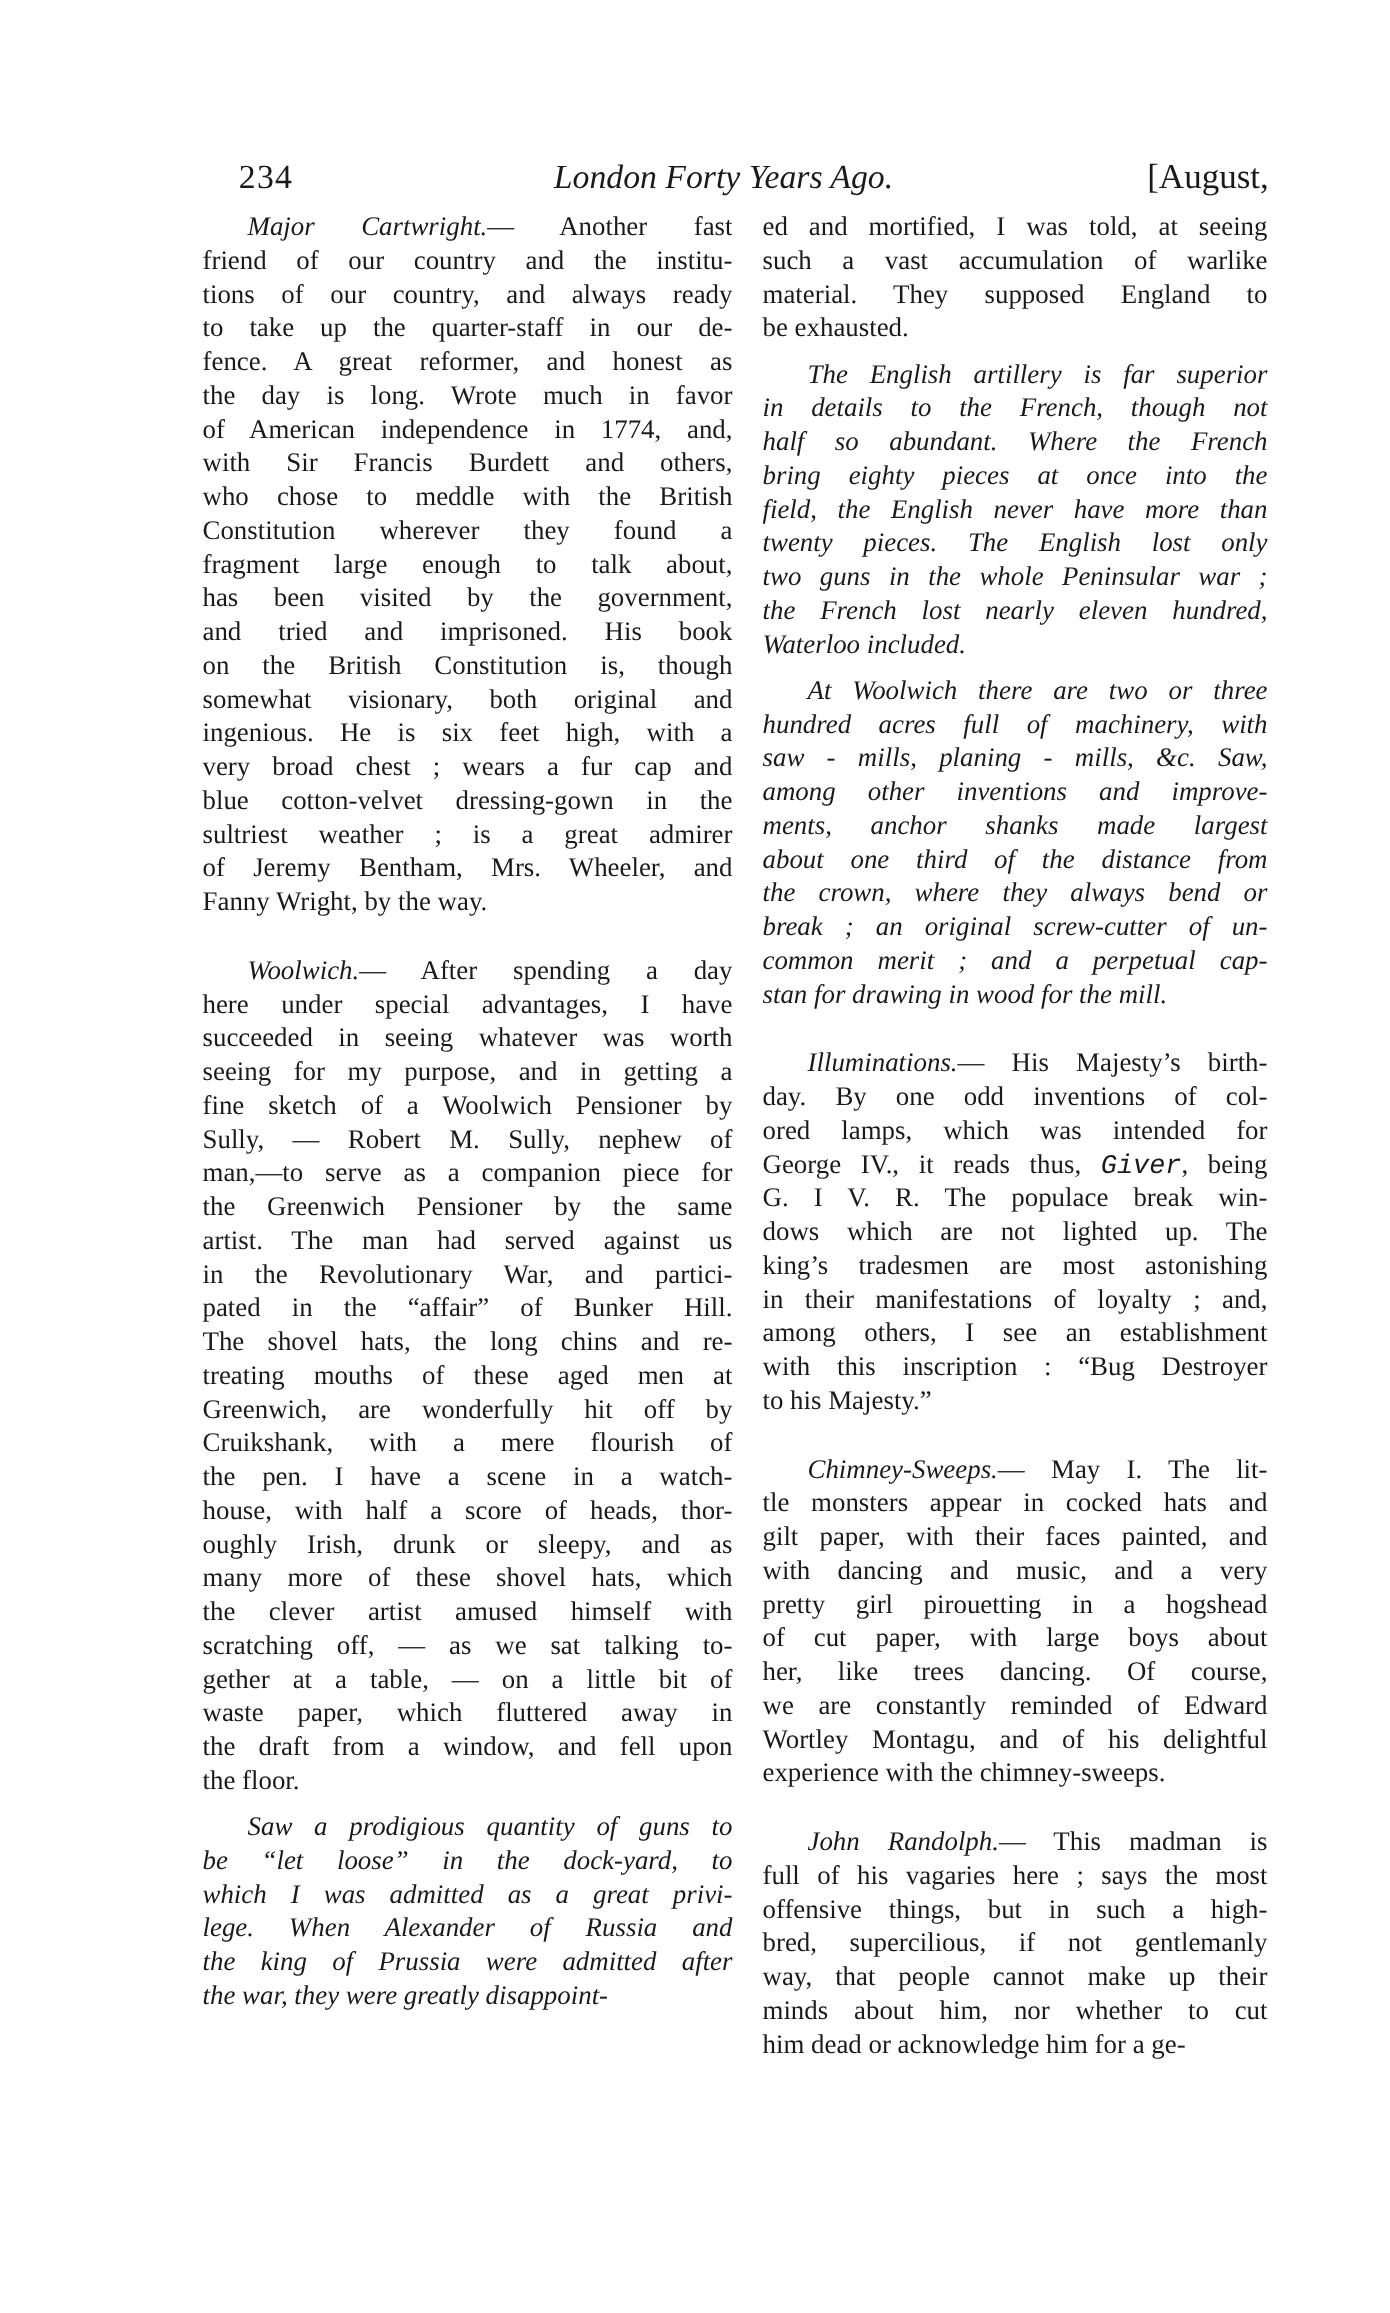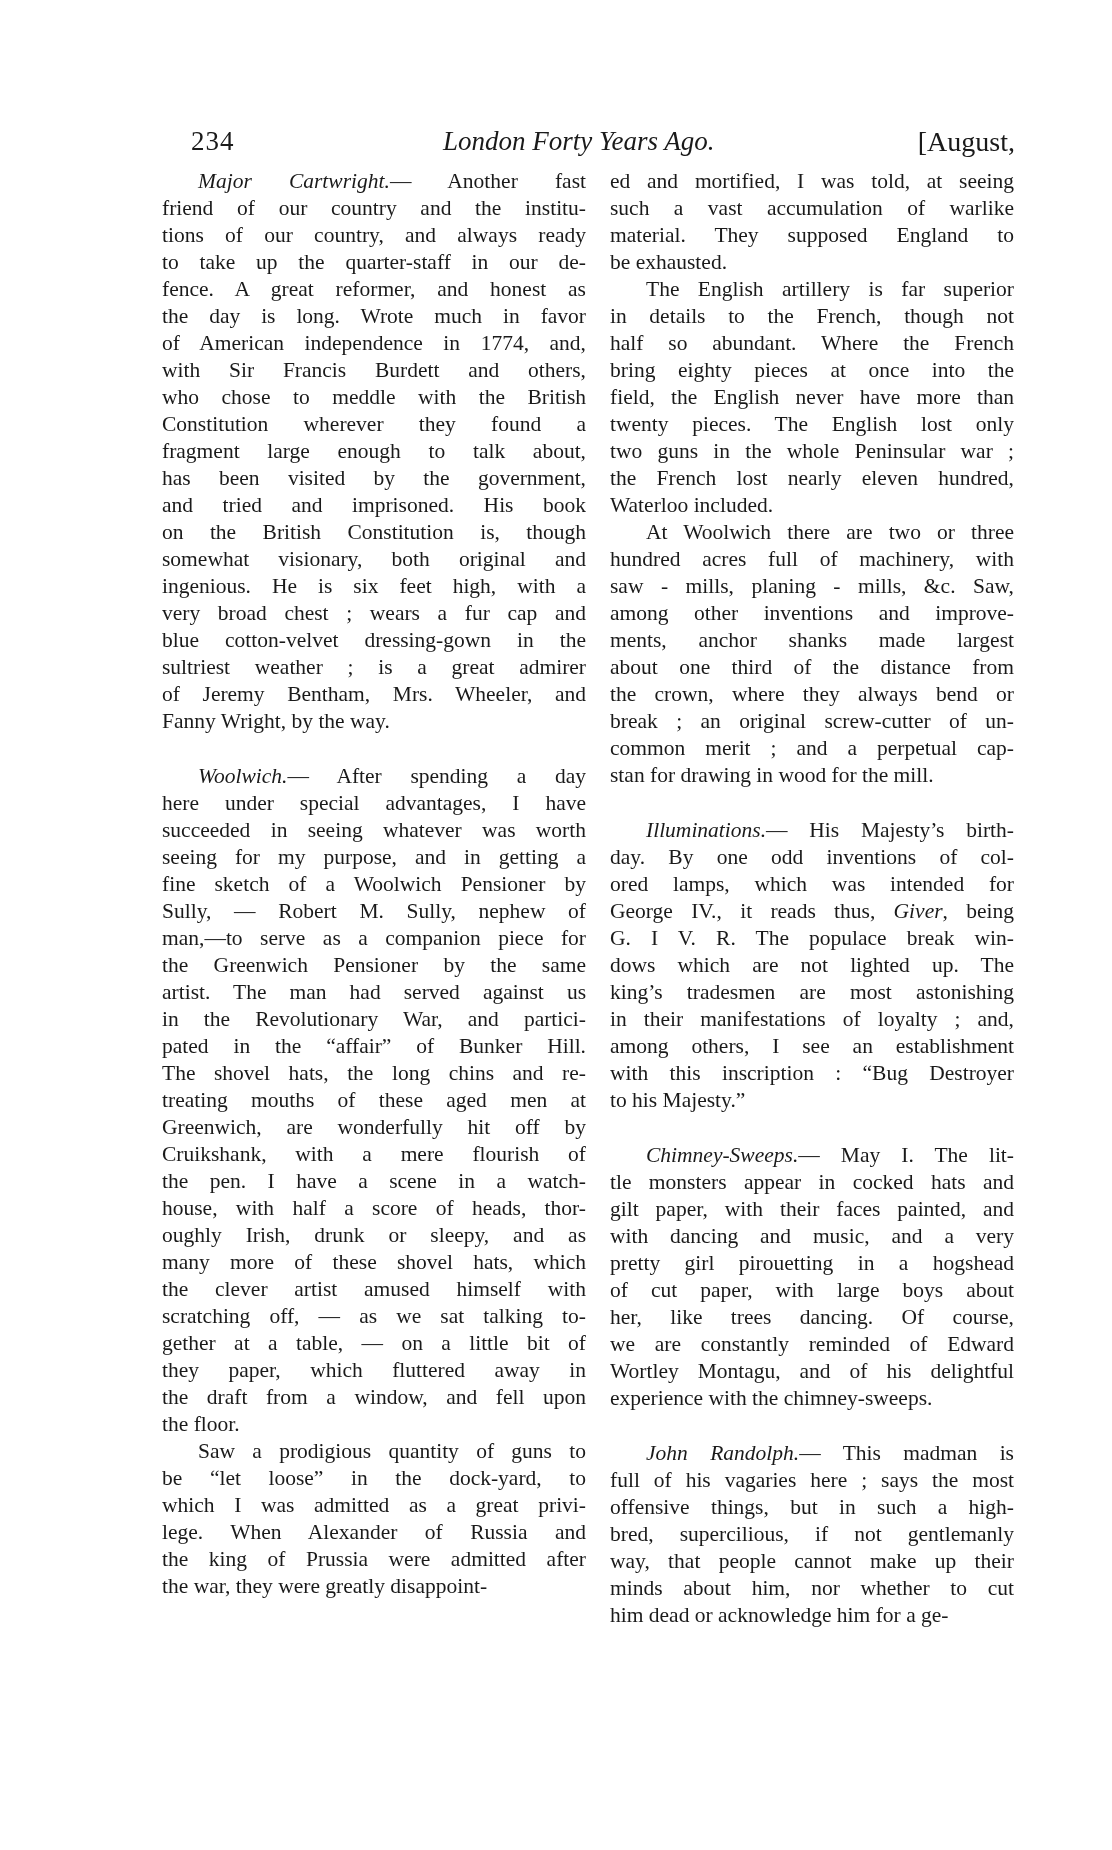--- a/index.html
+++ b/index.html
@@ -16,29 +16,29 @@
   .running-title { position: absolute; left: 280px; top: 0; font-style: italic; font-size: 27px; text-align: right; }
   .running-date { position: absolute; right: 0; top: 0; font-size: 28px; text-align: center; }
   .column {
     position: absolute; top: 168px; width: 424px;
     font-size: 21.5px; line-height: 27px;
   }
   .col-left { left: 162px; }
   .col-right { left: 610px; width: 404px; }
   .para { margin: 0; }
   .para.gap-before { margin-top: 28px; }
-  .para.small-gap { margin-top: 0; }
+  .para.small-gap { margin-top: 10px; font-style: italic; }
   .line {
     display: block; white-space: nowrap; text-align: justify; text-align-last: justify;
     height: 27px; overflow: visible;
   }
   .line.last { text-align-last: left; }
   .line.indent { padding-left: 36px; }
   .lead { font-style: italic; }
-  .it { font-style: italic; }
+  .it { font-style: italic; font-family: Liberation Mono, monospace; }
 </style>
 </head>
 <body>
 
 <div class="header">
   <span class="page-number">234</span>
   <span class="running-title">London Forty Years Ago.</span>
   <span class="running-date">[August,</span>
 </div>
 
@@ -82,21 +82,21 @@
       <span class="line">treating mouths of these aged men at</span>
       <span class="line">Greenwich, are wonderfully hit off by</span>
       <span class="line">Cruikshank, with a mere flourish of</span>
       <span class="line">the pen. I have a scene in a watch-</span>
       <span class="line">house, with half a score of heads, thor-</span>
       <span class="line">oughly Irish, drunk or sleepy, and as</span>
       <span class="line">many more of these shovel hats, which</span>
       <span class="line">the clever artist amused himself with</span>
       <span class="line">scratching off, — as we sat talking to-</span>
       <span class="line">gether at a table, — on a little bit of</span>
-      <span class="line">they paper, which fluttered away in</span>
+      <span class="line">waste paper, which fluttered away in</span>
       <span class="line">the draft from a window, and fell upon</span>
       <span class="line last">the floor.</span>
     </div>
     <div class="para small-gap">
       <span class="line indent">Saw a prodigious quantity of guns to</span>
       <span class="line">be “let loose” in the dock-yard, to</span>
       <span class="line">which I was admitted as a great privi-</span>
       <span class="line">lege. When Alexander of Russia and</span>
       <span class="line">the king of Prussia were admitted after</span>
       <span class="line last">the war, they were greatly disappoint-</span>

